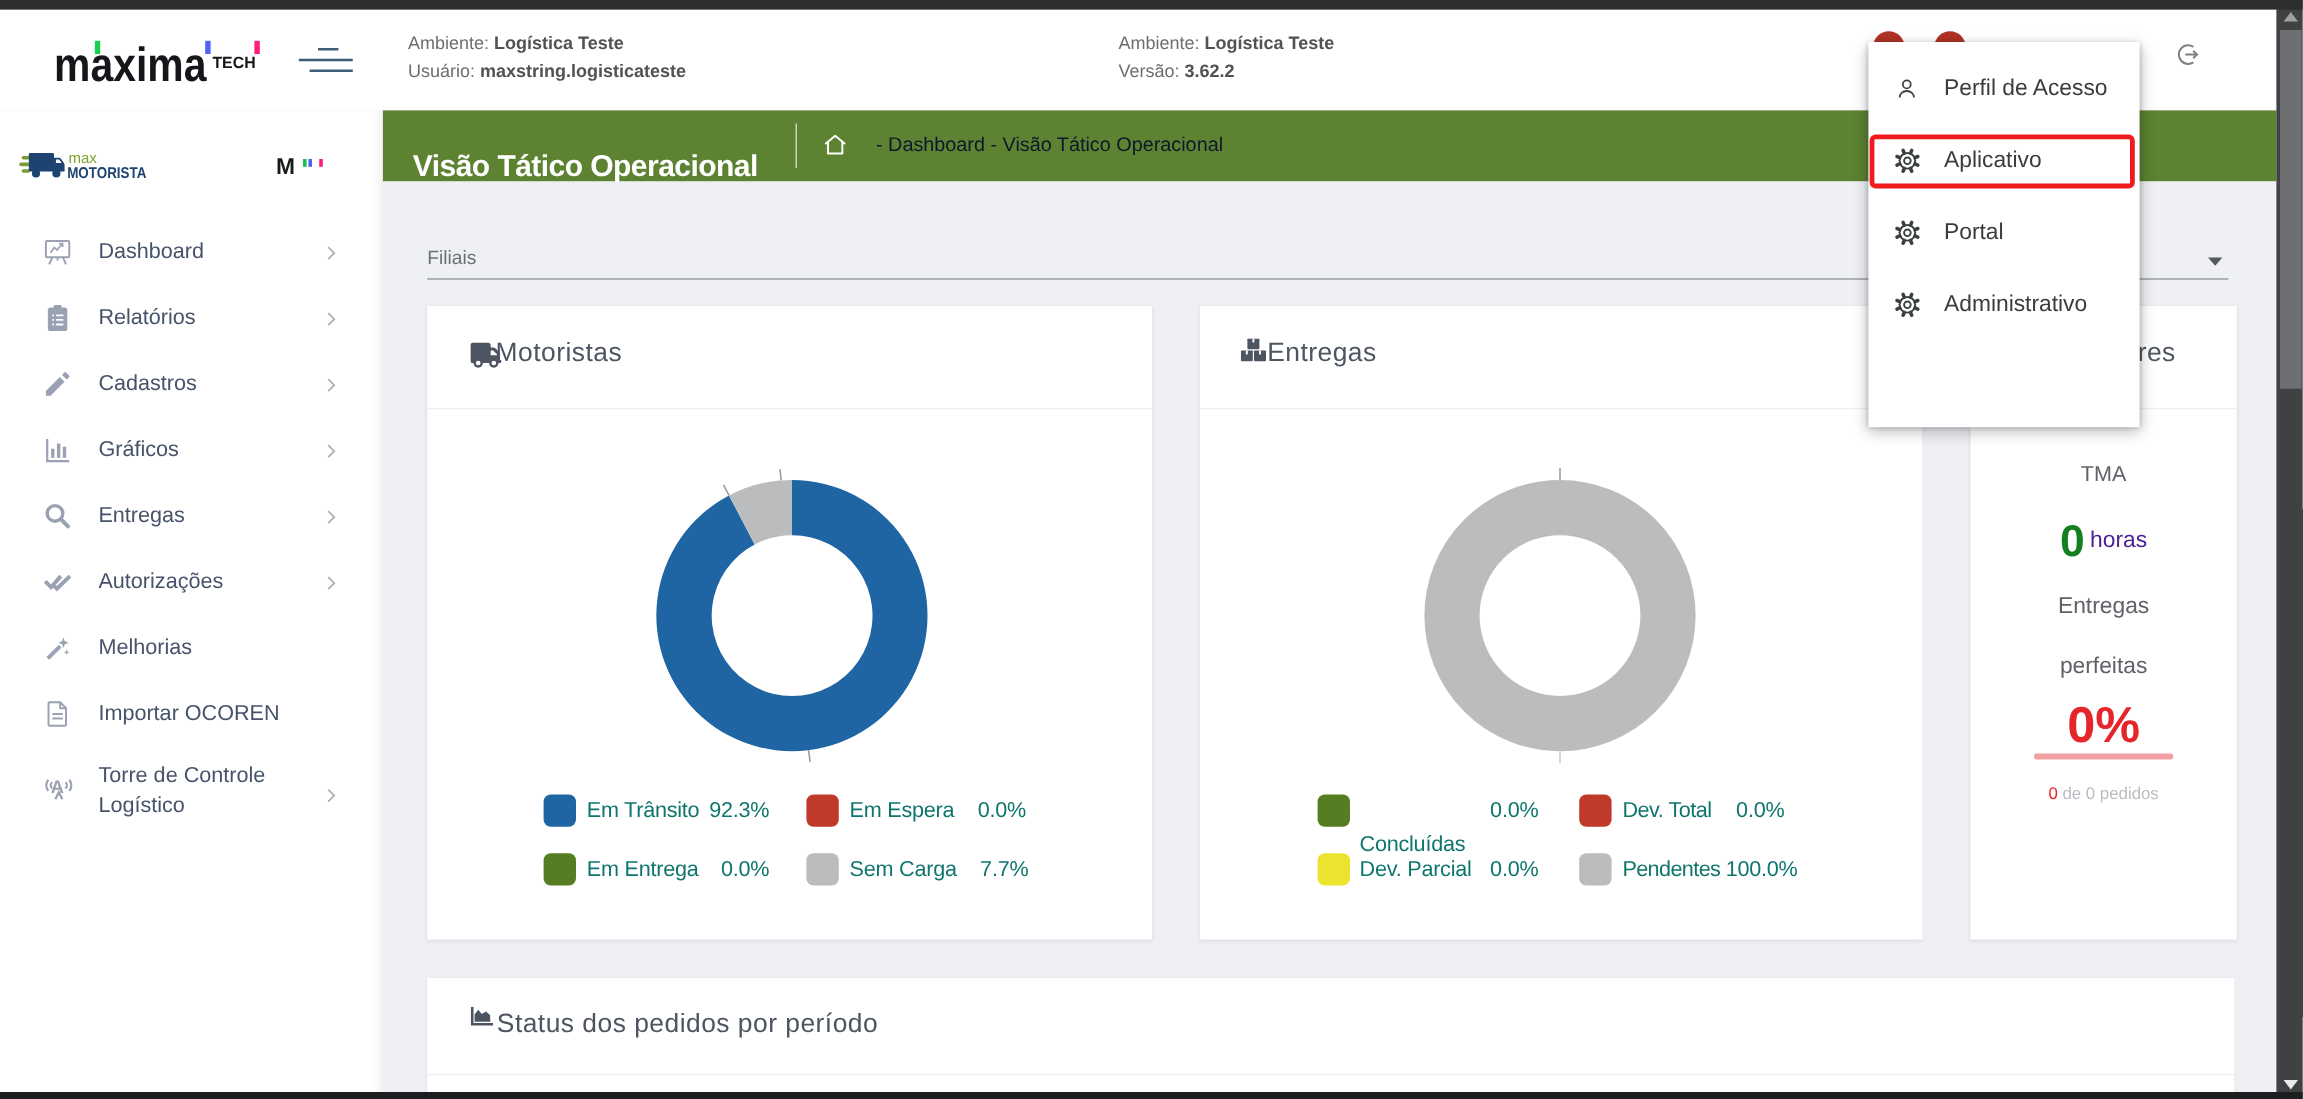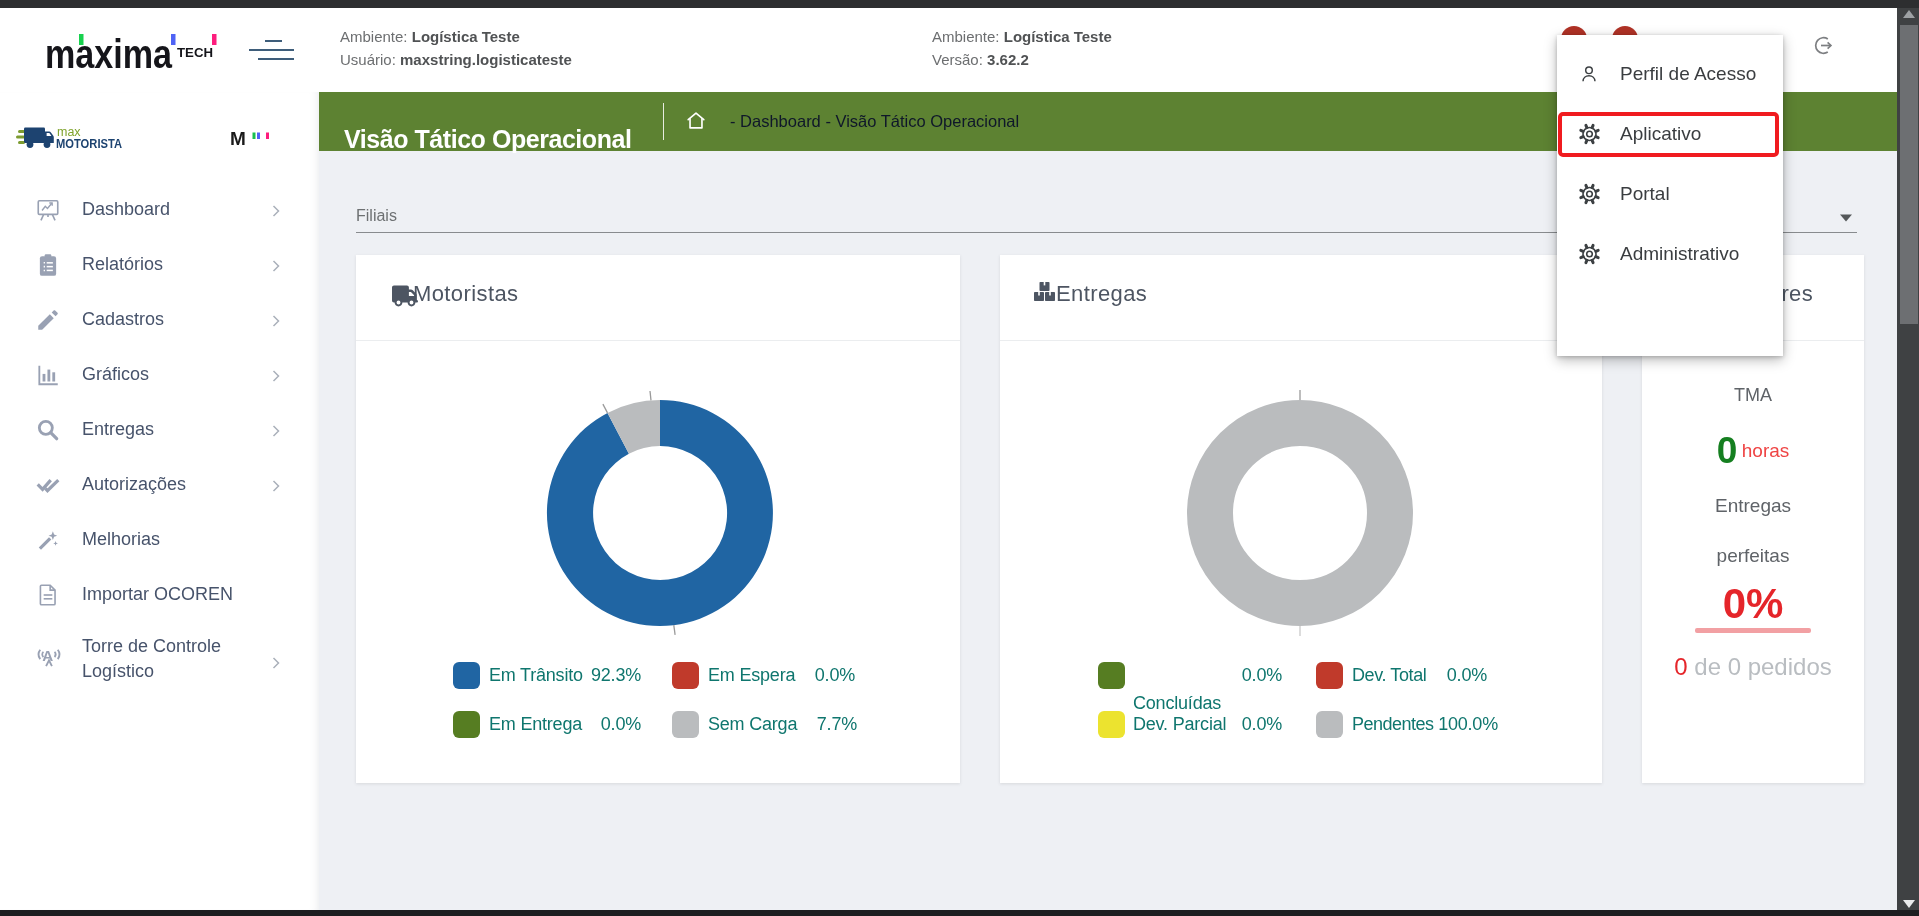--- a/index.html
+++ b/index.html
@@ -281,29 +281,38 @@
   <div class="card" style="left:1323px;top:104px;width:222px;height:528px;">
     <div class="card-hd">
       <svg class="abs" style="left:30px;top:31px;" width="22" height="22" viewBox="0 0 24 24" fill="#4d5562">
         <path d="M3 21 V11 h4 v10 z M10 21 V3 h4 v18 z M17 21 V8 h4 v13 z"></path>
       </svg>
       <div class="abs ct" style="left:53px;top:26px;">Indicadores</div>
     </div>
     <div class="abs" style="left:0;top:130px;width:222px;text-align:center;font-size:18px;color:#5f6368;">TMA</div>
     <div class="abs" style="left:0;top:175px;width:222px;text-align:center;">
       <span style="font-size:37px;font-weight:700;color:#157f20;vertical-align:middle;">0</span>
-      <span style="font-size:19px;color:#ef4444;vertical-align:middle;"> horas</span>
+      <span style="font-size:19px;color:#4c1d95;vertical-align:middle;"> horas</span>
     </div>
     <div class="abs" style="left:0;top:240px;width:222px;text-align:center;font-size:19px;color:#5f6368;">Entregas</div>
     <div class="abs" style="left:0;top:290px;width:222px;text-align:center;font-size:19px;color:#5f6368;">perfeitas</div>
     <div class="abs" style="left:0;top:325px;width:222px;text-align:center;font-size:42px;font-weight:700;color:#e5252a;">0%</div>
     <div class="abs" style="left:53px;top:373px;width:116px;height:5px;border-radius:2px;background:#f2a0a3;"></div>
-    <div class="abs" style="left:0;top:398px;width:222px;text-align:center;font-size:24px;color:#b9bdc1;"><span style="color:#e5252a;">0</span> de 0 pedidos</div>
-  </div>
-
+    <div class="abs" style="left:0;top:398px;width:222px;text-align:center;font-size:14px;color:#b9bdc1;"><span style="color:#e5252a;">0</span> de 0 pedidos</div>
+  </div>
+
+  <div class="card" style="left:37px;top:664px;width:1506px;height:95px;">
+    <div class="card-hd" style="height:81px;border-bottom:1px solid #ebedef;">
+      <svg class="abs" style="left:36px;top:24px;" width="19" height="16" viewBox="0 0 19 16">
+        <path d="M1.5 0 V14.5 H19" fill="none" stroke="#4d5562" stroke-width="2.2"></path>
+        <path d="M3.5 12.5 V6.5 L6.5 2.5 L9.5 6 L13 4 L16.5 7 V12.5 Z" fill="#4d5562"></path>
+      </svg>
+      <div class="abs ct" style="left:58px;top:25px;">Status dos pedidos por período</div>
+    </div>
+  </div>
 </div>
 
 <div class="abs" id="dropdown" style="left:1557px;top:35px;width:226px;height:321px;background:#fff;box-shadow:0 4px 12px rgba(0,0,0,0.28), 0 1px 4px rgba(0,0,0,0.2);z-index:50;">
   <div class="dd-item" style="top:19px;">
     <svg width="22" height="22" viewBox="0 0 24 24" fill="none" stroke="#3c4043" stroke-width="1.6">
       <circle cx="12" cy="8" r="3.6"></circle>
       <path d="M5.5 20 c0-3.6 2.9-6 6.5-6 s6.5 2.4 6.5 6"></path>
     </svg>
     <span class="dd-tx">Perfil de Acesso</span>
   </div>

